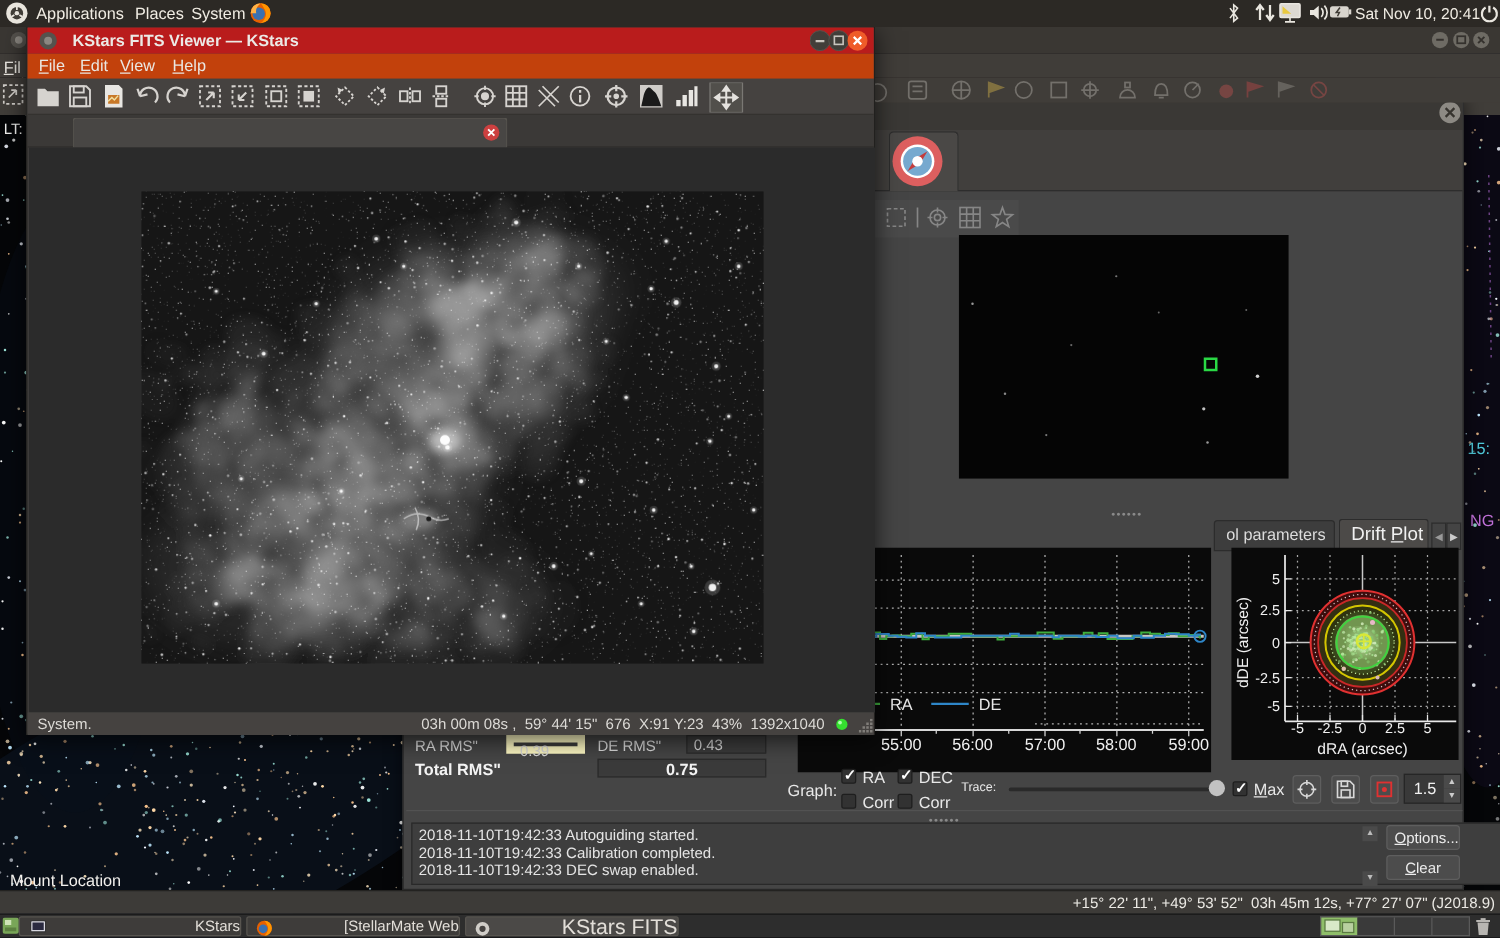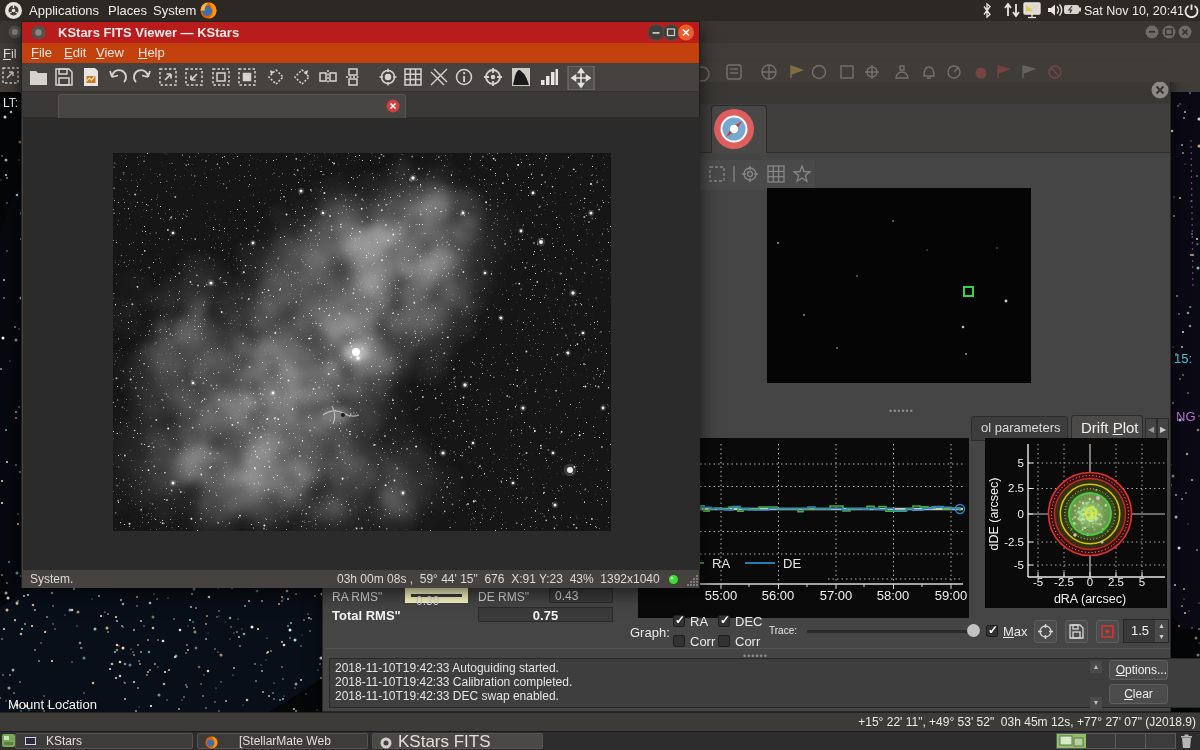--- a/index.html
+++ b/index.html
@@ -6,21 +6,21 @@
   font-family:"Liberation Sans", sans-serif; }
 .abs { position:absolute; }
 .txt { position:absolute; white-space:nowrap; }
 
 #panel { left:0; top:0; width:1200px; height:21px; background:#2c2925; z-index:50; }
 #panel .txt { color:#f0ece3; font-size:13px; top:3px; }
 
 #taskbar { left:0; top:731px; width:1200px; height:19px; background:#2d2d2d;
   border-top:1px solid #1b1b1b; z-index:50; }
 .tbtn { position:absolute; top:1px; height:16px; background:#3e3c3a; border:1px solid #57544f;
-  border-radius:2px; color:#e2ded8; font-size:12px; line-height:15px; }
+  border-radius:2px; color:#e2ded8; font-size:12px; line-height:15px;text-align:right; }
 
 #kw-title { left:0; top:21px; width:1200px; height:22px; background:#3a3733; z-index:1; }
 #kw-menu  { left:0; top:43px; width:1200px; height:19px; background:#403d39; z-index:1; }
 #kw-tool  { left:0; top:62px; width:1200px; height:30px; background:#403d39; z-index:1; }
 #kw-info  { left:0; top:712px; width:1200px; height:19px; background:#3d3b38;
   border-top:1px solid #232220; z-index:40; color:#eceae5; font-size:12px; }
 
 #ekos { left:322px; top:75px; width:849px; height:637px; background:#454545;
   border:1px solid #282828; box-shadow:0 3px 14px rgba(0,0,0,.6); z-index:5; }
 #ekos .etitle { position:absolute; left:0; top:0; width:100%; height:28px; background:#3a3835; }

